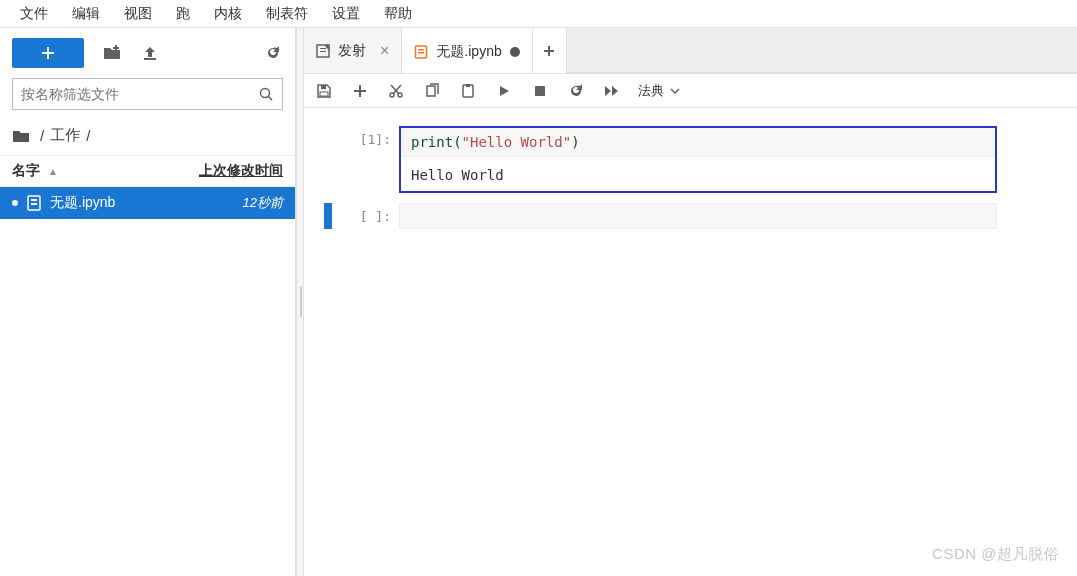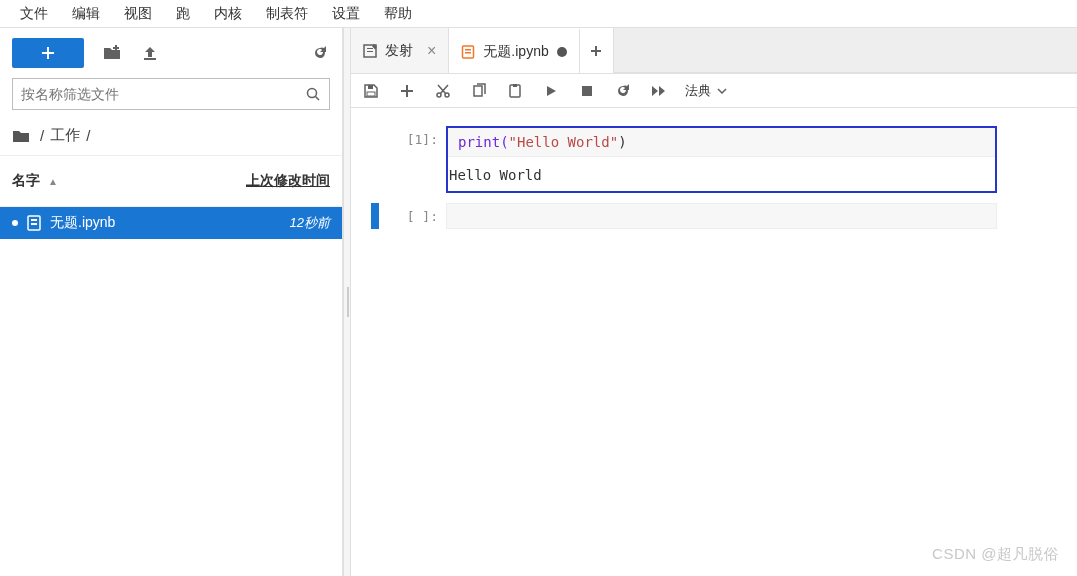--- a/index.html
+++ b/index.html
@@ -3,35 +3,35 @@
   <meta charset="utf-8">
   <style>
     * { box-sizing: border-box; margin: 0; padding: 0; }
     body { font-family: -apple-system, "Helvetica Neue", Arial, sans-serif; font-size: 13px; color: #333; background: #fff; width: 1077px; height: 576px; overflow: hidden; position: relative; }
 
     .menubar { display: flex; align-items: center; height: 28px; padding: 0 8px; border-bottom: 1px solid #e0e0e0; }
     .menubar-item { padding: 4px 12px; cursor: pointer; font-size: 14px; text-align: center; }
 
     .main { display: flex; height: calc(100% - 28px); }
 
-    .sidebar { width: 343px; border-right: 1px solid #e0e0e0; background: #fff; display: flex; flex-direction: column; }
+    .sidebar { width: 296px; border-right: 1px solid #e0e0e0; background: #fff; display: flex; flex-direction: column; }
     .sidebar-toolbar { display: flex; align-items: center; padding: 10px 12px; gap: 18px; }
     .btn-new { background: #1976d2; color: #fff; border: none; width: 72px; height: 30px; display: flex; align-items: center; justify-content: center; font-size: 18px; cursor: pointer; border-radius: 2px; }
     .tb-icon { color: #616161; cursor: pointer; width: 20px; height: 20px; display: flex; align-items: center; justify-content: center; }
     .tb-spacer { flex: 1; }
 
     .filter-row { padding: 0 12px 8px; }
     .filter-box { display: flex; align-items: center; border: 1px solid #bdbdbd; height: 32px; padding: 0 8px; }
     .filter-box input { flex: 1; border: none; outline: none; font-size: 14px; color: #333; background: transparent; }
     .filter-box .icon { color: #616161; }
 
     .breadcrumb { display: flex; align-items: center; padding: 8px 12px 10px; font-size: 15px; color: #424242; gap: 6px;}
     .breadcrumb .folder-icon { color: #555; margin-right: 4px;}
 
-    .list-hdr { display: flex; align-items: center; padding: 16px 12px; font-size: 14px; border-top: 1px solid #eee; border-bottom: 1px solid #eee; font-weight: bold; }
+    .list-hdr { display: flex; align-items: center; padding: 6px 12px; font-size: 14px; border-top: 1px solid #eee; border-bottom: 1px solid #eee; font-weight: bold; }
     .list-hdr-name { flex: 1; display:flex; align-items:center; gap:8px;}
     .sort-caret { font-size: 10px; color:#888; }
     .list-hdr-mod { color: #333; text-decoration: underline; }
 
     .file-row { display: flex; align-items: center; padding: 7px 12px; font-size: 14px; cursor: pointer; }
     .file-row.selected { background: #1976d2; color: #fff; }
     .file-row .dot { width:6px; height:6px; background:#fff; border-radius:50%; margin-right:8px;}
     .file-row .file-icon { margin-right: 8px; display:flex;}
     .file-row .file-name { flex: 1; }
     .file-row .file-mod { font-size: 13px; font-style: italic; }
@@ -56,22 +56,22 @@
 
     .notebook { flex:1; padding: 18px 0 0 0; overflow:auto; position:relative;}
 
     .cell-wrap { display:flex; align-items:stretch; padding-left: 20px; margin-bottom: 10px;}
     .gutter { width:8px; margin-right:12px;}
     .cell-wrap.active .gutter { background:#1976d2;}
     .prompt { width: 55px; text-align: right; color:#888; font-family: "Consolas","Monaco",monospace; font-size:13px; padding-top:6px; padding-right:8px;}
     .cell-body { flex:1; padding-right:20px;}
 
     .highlight-box { border: 2px solid #2636cc; padding: 0; margin-right: 60px;}
-    .code-input { background:#f7f7f7; padding: 6px 10px; font-family:"Consolas","Monaco",monospace; font-size:14px; border-bottom:1px solid #eee;} .code-input .fn{color:#6d28d9;} .code-input .paren{color:#333;} .code-input .str{color:#b94a48;}
-    .code-output { padding: 10px 1px 8px; font-family:"Consolas","Monaco",monospace; font-size:14px; color:#333;}
+    .code-input { background:#f7f7f7; padding: 6px 10px; font-family:"Consolas","Monaco",monospace; font-size:14px; border-bottom:1px solid #eee;} .code-input .fn{color:#14532d;} .code-input .paren{color:#333;} .code-input .str{color:#b94a48;}
+    .code-output { padding: 10px 10px 8px; font-family:"Consolas","Monaco",monospace; font-size:14px; color:#333;}
 
     .empty-cell-input { background:#f7f7f7; height:26px; border:1px solid #eee; margin-right:60px;}
 
     .watermark { position:absolute; right:18px; bottom:12px; color:#c8c8c8; font-size:15px; letter-spacing:0.5px;}
 
     svg { display:block; }
   </style>
 </head>
 <body>
 

